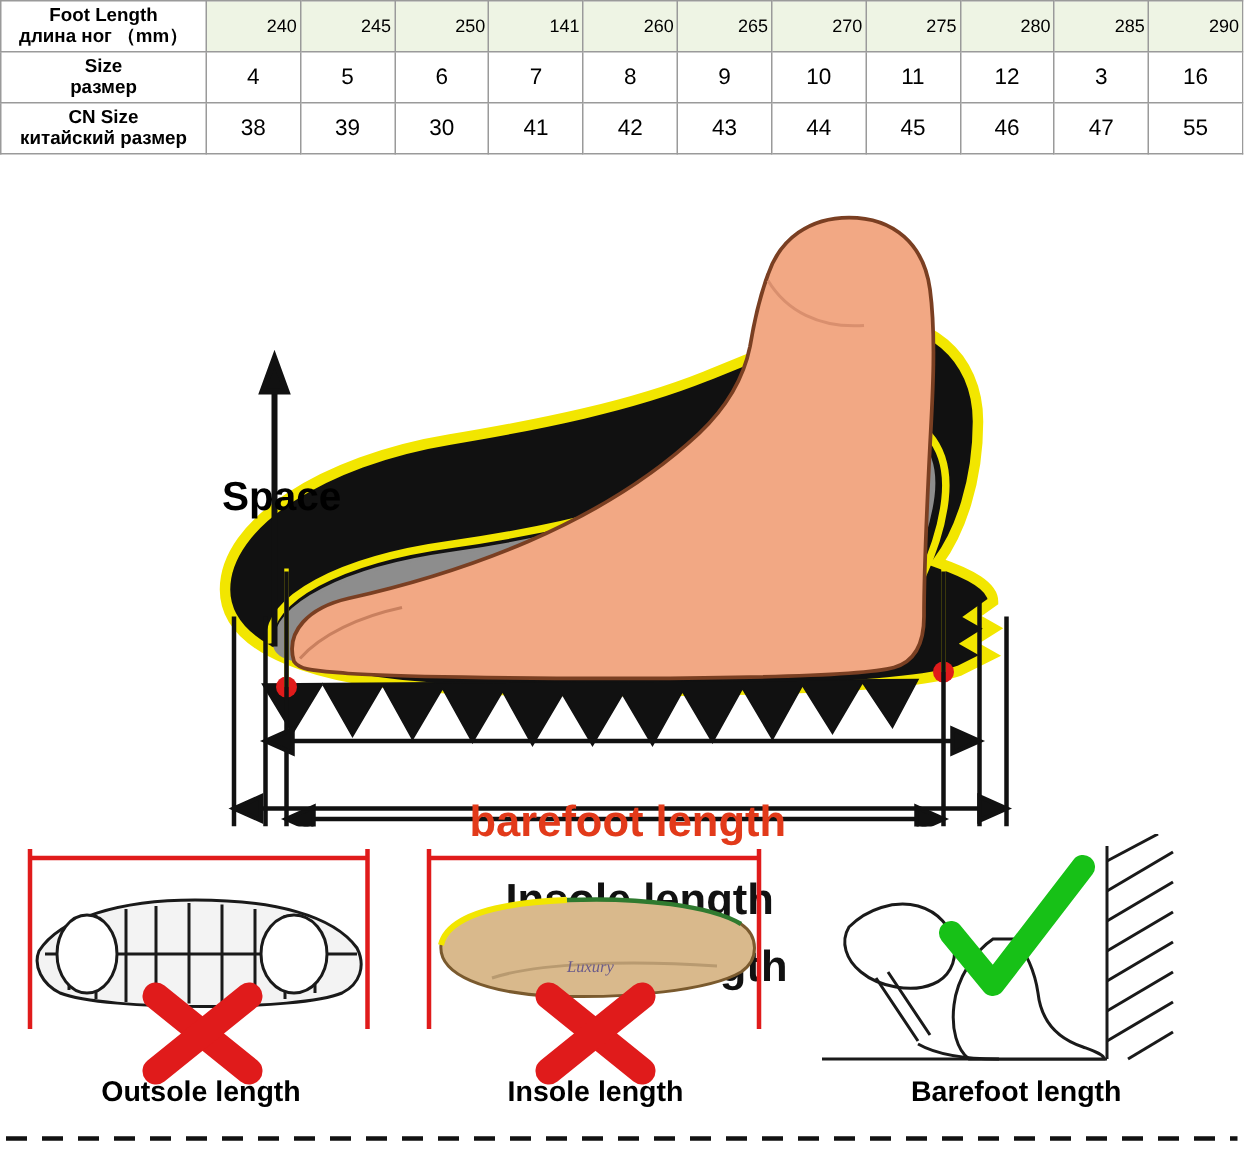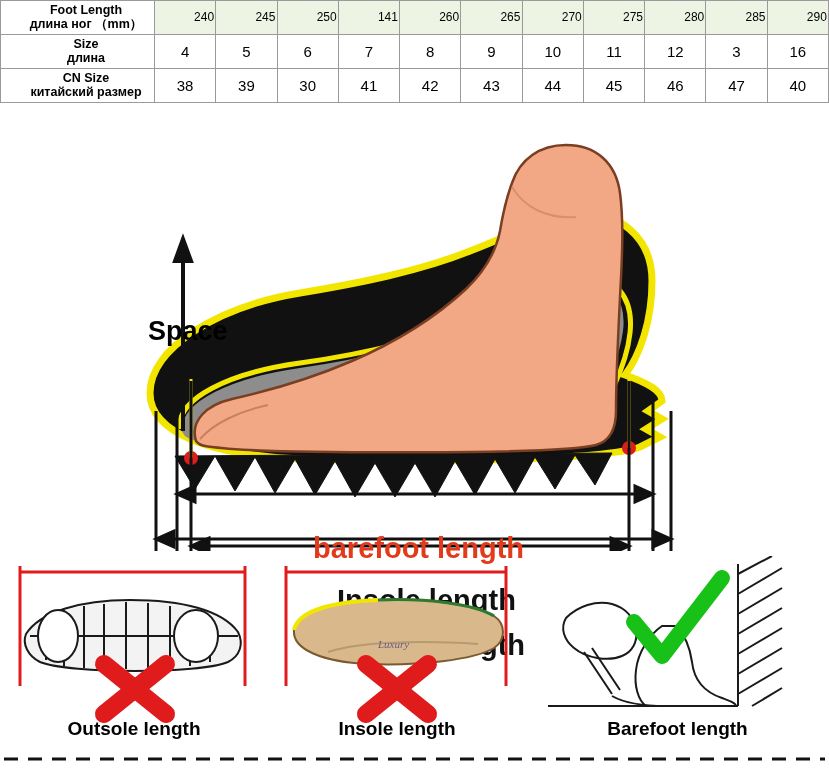--- a/index.html
+++ b/index.html
@@ -22,21 +22,20 @@
     color:#000;
     padding:2px 0;
   }
   #size-table tr:first-child td{background:#eef4e4;}
   #size-table td.hdr{
     background:#ffffff;
     font-size:12.5px;
     font-weight:bold;
     line-height:1.15;
     width:136px;
-    padding-left:17px;
   }
   #size-table tr:first-child td.hdr{background:#ffffff;}
   #size-table tr:first-child td:not(.hdr){font-size:12px;font-weight:normal;padding-left:38px;}
   #size-table .r1{height:30px;}
   #size-table .r2{height:31px;}
   #size-table .r3{height:34px;}
   .hdr .sub{font-weight:bold;}
   
   #illustration{position:absolute;left:0;top:111px;width:829px;height:440px;}
   #illustration svg{position:absolute;left:0;top:0;}
@@ -75,21 +74,21 @@
       <td>265</td>
       <td>270</td>
       <td>275</td>
       <td>280</td>
       <td>285</td>
       <td>290</td>
     </tr>
     <tr class="r2">
       <td class="hdr">
         <div>Size</div>
-        <div class="sub">длина</div>
+        <div class="sub">размер</div>
       </td>
       <td>4</td>
       <td>5</td>
       <td>6</td>
       <td>7</td>
       <td>8</td>
       <td>9</td>
       <td>10</td>
       <td>11</td>
       <td>12</td>
@@ -104,21 +103,21 @@
       <td>38</td>
       <td>39</td>
       <td>30</td>
       <td>41</td>
       <td>42</td>
       <td>43</td>
       <td>44</td>
       <td>45</td>
       <td>46</td>
       <td>47</td>
-      <td>40</td>
+      <td>55</td>
     </tr>
   </tbody>
 </table>
 
 <div id="illustration">
   <svg width="829" height="440" viewBox="0 0 829 440">
 
     <path fill="#111111" stroke="#f2e600" stroke-width="7" d="M150 282
          C150 238, 215 196, 300 182
          C360 172, 420 160, 470 140

